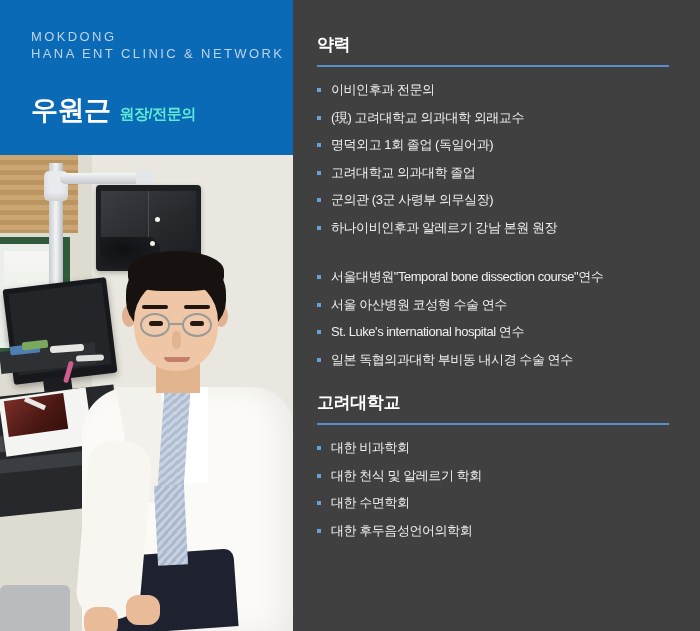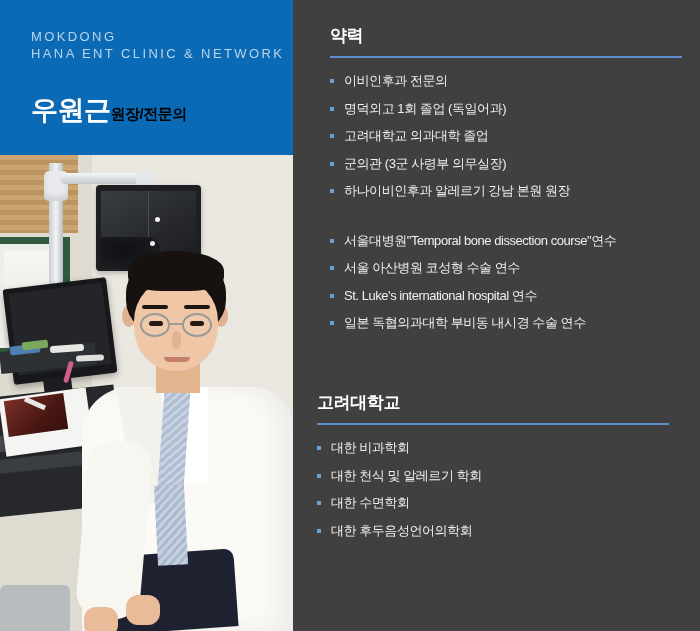--- a/index.html
+++ b/index.html
@@ -26,21 +26,21 @@
   }
   .clinic-name .line2 { display:block; }
   .doctor-line {
     position:absolute; left:31px; top:92px;
     display:flex; align-items:baseline; white-space:nowrap;
   }
   .doctor-name {
     color:#ffffff; font-size:27px; font-weight:bold; letter-spacing:-0.5px;text-align:center;
   }
   .doctor-title {
-    color:#000000; font-size:15px; font-weight:bold; 
+    color:#5eead4; font-size:15px; font-weight:bold; margin-left:9px;
     letter-spacing:-0.5px;
   }
 
   
   .photo {
     position:relative; width:293px; height:476px; overflow:hidden;
     background:
       linear-gradient(180deg,#e9e7df 0%,#e6e3db 55%,#dedacf 100%);
   }
   .photo::after{
@@ -249,25 +249,26 @@
       <div class="ph glasses-br"></div>
       <div class="ph eye-l"></div>
       <div class="ph eye-r"></div>
       <div class="ph nose"></div>
       <div class="ph mouth"></div>
     </div>
   </div>
 
   <div class="right-panel">
 
-    <div class="section" style="top:25px;margin-left:13px;">
+    <div class="section" style="top:34px;">
       <div class="section-title">약력</div>
       <div class="section-rule"></div>
       <ul class="cv-list">
         <li class="cv-item">이비인후과 전문의</li>
+        <li class="cv-item">(現) 고려대학교 의과대학 외래교수</li>
         <li class="cv-item">명덕외고 1회 졸업 (독일어과)</li>
         <li class="cv-item">고려대학교 의과대학 졸업</li>
         <li class="cv-item">군의관 (3군 사령부 의무실장)</li>
         <li class="cv-item">하나이비인후과 알레르기 강남 본원 원장</li>
         <li class="cv-item spaced">서울대병원"Temporal bone dissection course"연수</li>
         <li class="cv-item">서울 아산병원 코성형 수술 연수</li>
         <li class="cv-item">St. Luke's international hospital 연수</li>
         <li class="cv-item">일본 독협의과대학 부비동 내시경 수술 연수</li>
       </ul>
     </div>

